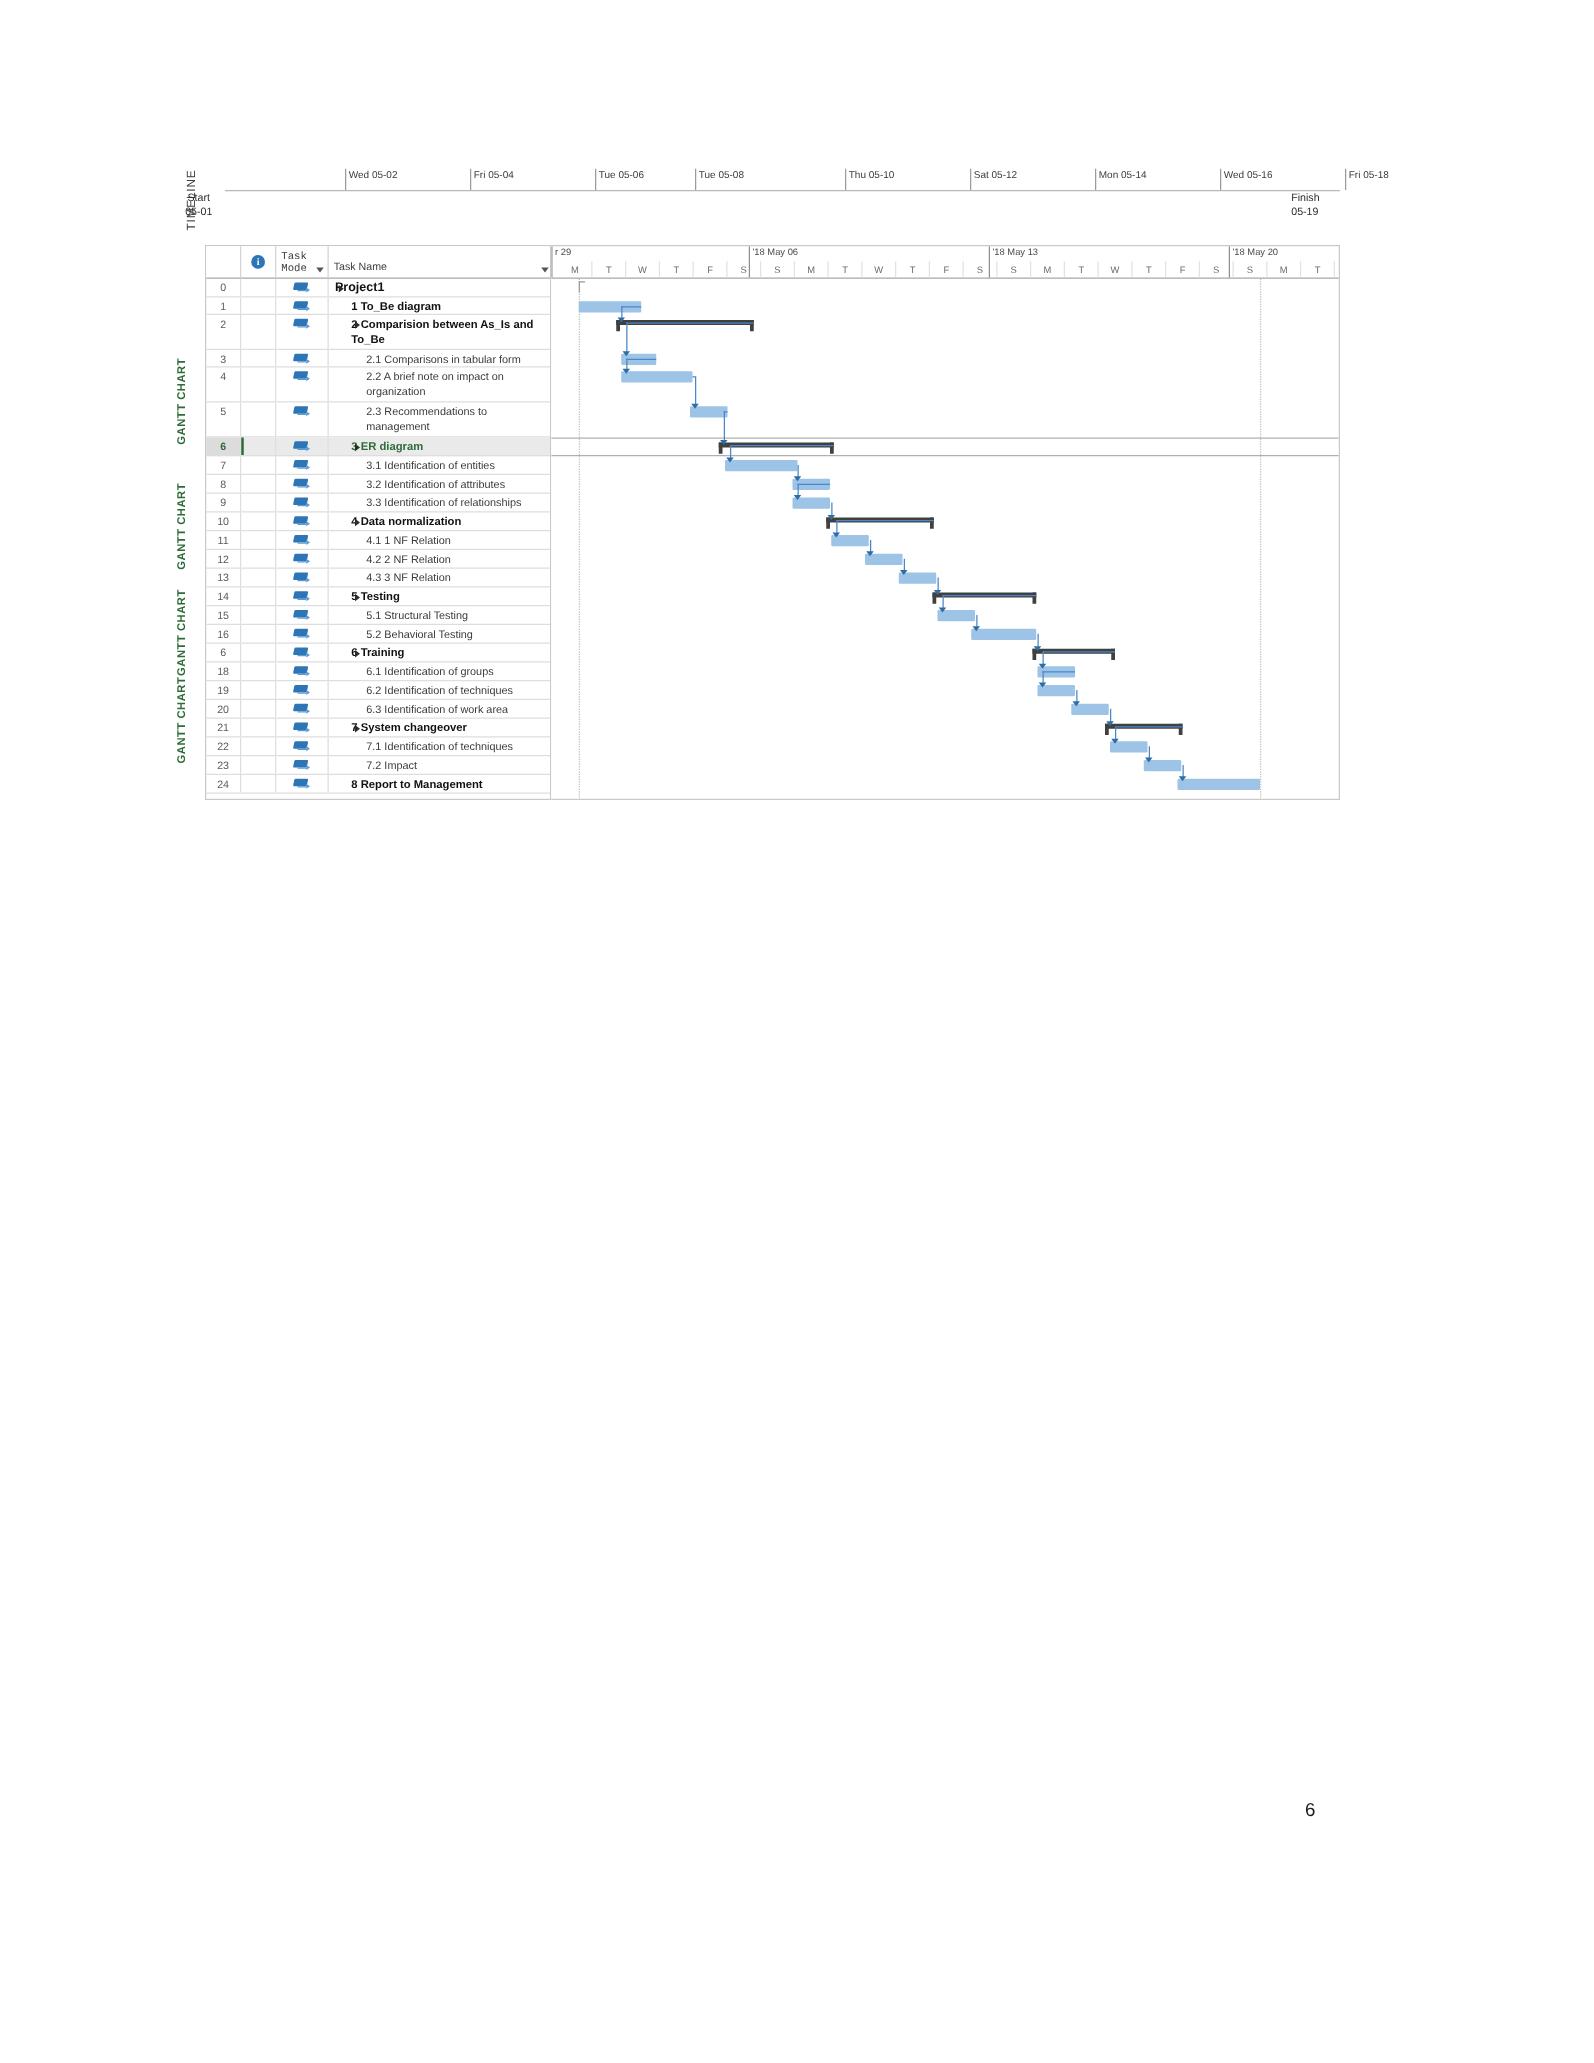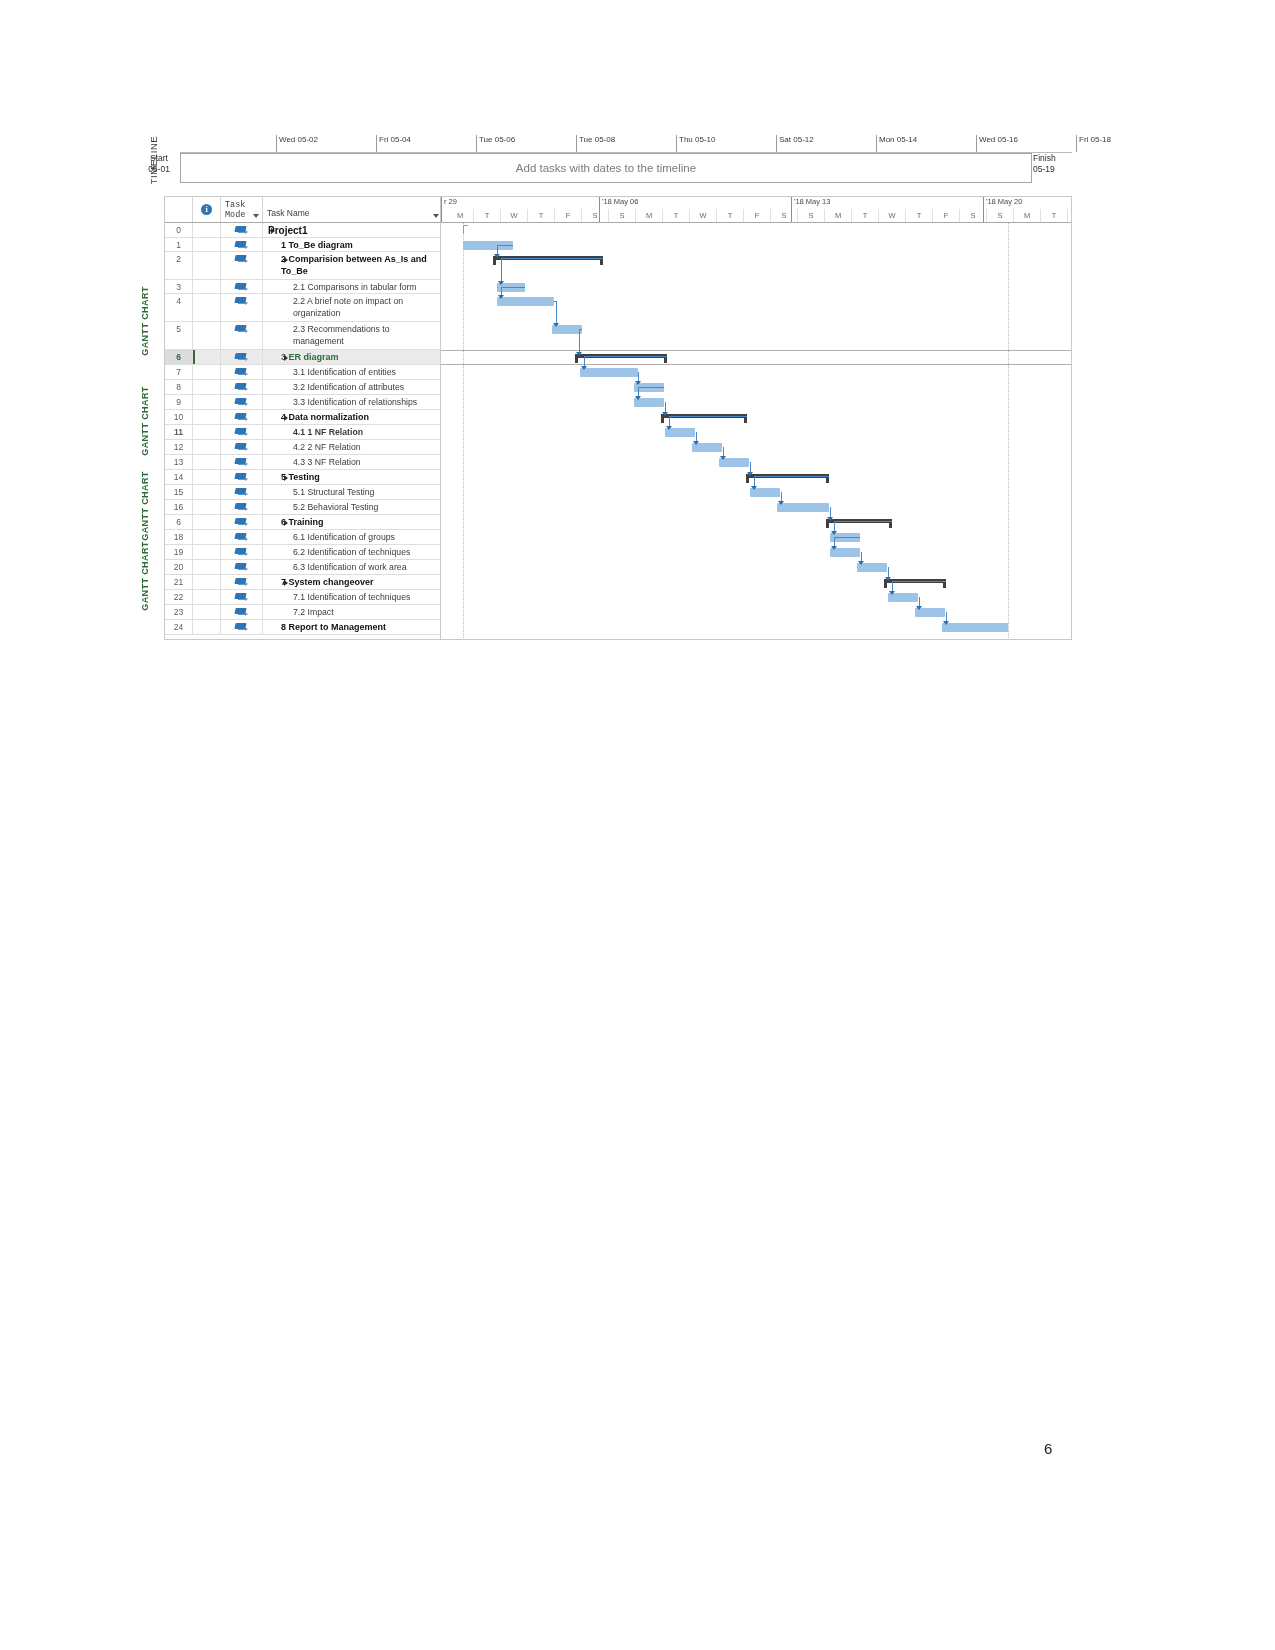--- a/index.html
+++ b/index.html
@@ -143,42 +143,39 @@
   <div id="timeline-band">
 
     <div id="timeline-vlabel">
       <span>TIMELINE</span>
     </div>
 
     <div id="timeline-ruler">
         <div class="tl-tick" style="left: 96px;">Wed 05-02</div>
         <div class="tl-tick" style="left: 196px;">Fri 05-04</div>
         <div class="tl-tick" style="left: 296px;">Tue 05-06</div>
-        <div class="tl-tick" style="left: 396px;">Tue 05-08</div>
+        <div class="tl-tick" style="left: 376px;">Tue 05-08</div>
         <div class="tl-tick" style="left: 496px;">Thu 05-10</div>
         <div class="tl-tick" style="left: 596px;">Sat 05-12</div>
         <div class="tl-tick" style="left: 696px;">Mon 05-14</div>
         <div class="tl-tick" style="left: 796px;">Wed 05-16</div>
         <div class="tl-tick" style="left: 896px;">Fri 05-18</div>
       </div>
     <div id="tl-axisline"></div>
 
     <div id="timeline-start">
       <div>Start</div>
       <div>05-01</div>
     </div>
 
     <div id="timeline-finish">
       <div>Finish</div>
       <div>05-19</div>
     </div>
 
-    <div id="timeline-box">
-      <span id="timeline-placeholder">Add tasks with dates to the timeline</span>
-    </div>
   </div>
 
   <div id="gantt-wrap">
 
     <div id="vlabels">
         <div class="vlabel" style="top: 200px; left: 2px;">GANTT CHART</div>
         <div class="vlabel" style="top: 300px; left: 2px;">GANTT CHART</div>
         <div class="vlabel" style="top: 385px; left: 2px;">GANTT CHART</div>
         <div class="vlabel" style="top: 455px; left: 2px;">GANTT CHART</div>
       </div>
@@ -350,21 +347,21 @@
                 <i class="m1"></i>
                 <i class="m2"></i>
                 <i class="m3"></i>
               </span>
             </div>
             <div class="t-name">
               <span class="caret l2"></span>
               <span class="tx lvl1">4  Data normalization</span>
             </div>
           </div>
-          <div class="trow" style="height: 15px; font-weight: bold;">
+          <div class="trow" style="height: 15px;">
             <div class="t-id">11</div>
             <div class="t-ind"></div>
             <div class="t-mode">
               <span class="mode-ico">
                 <i class="m1"></i>
                 <i class="m2"></i>
                 <i class="m3"></i>
               </span>
             </div>
             <div class="t-name">

